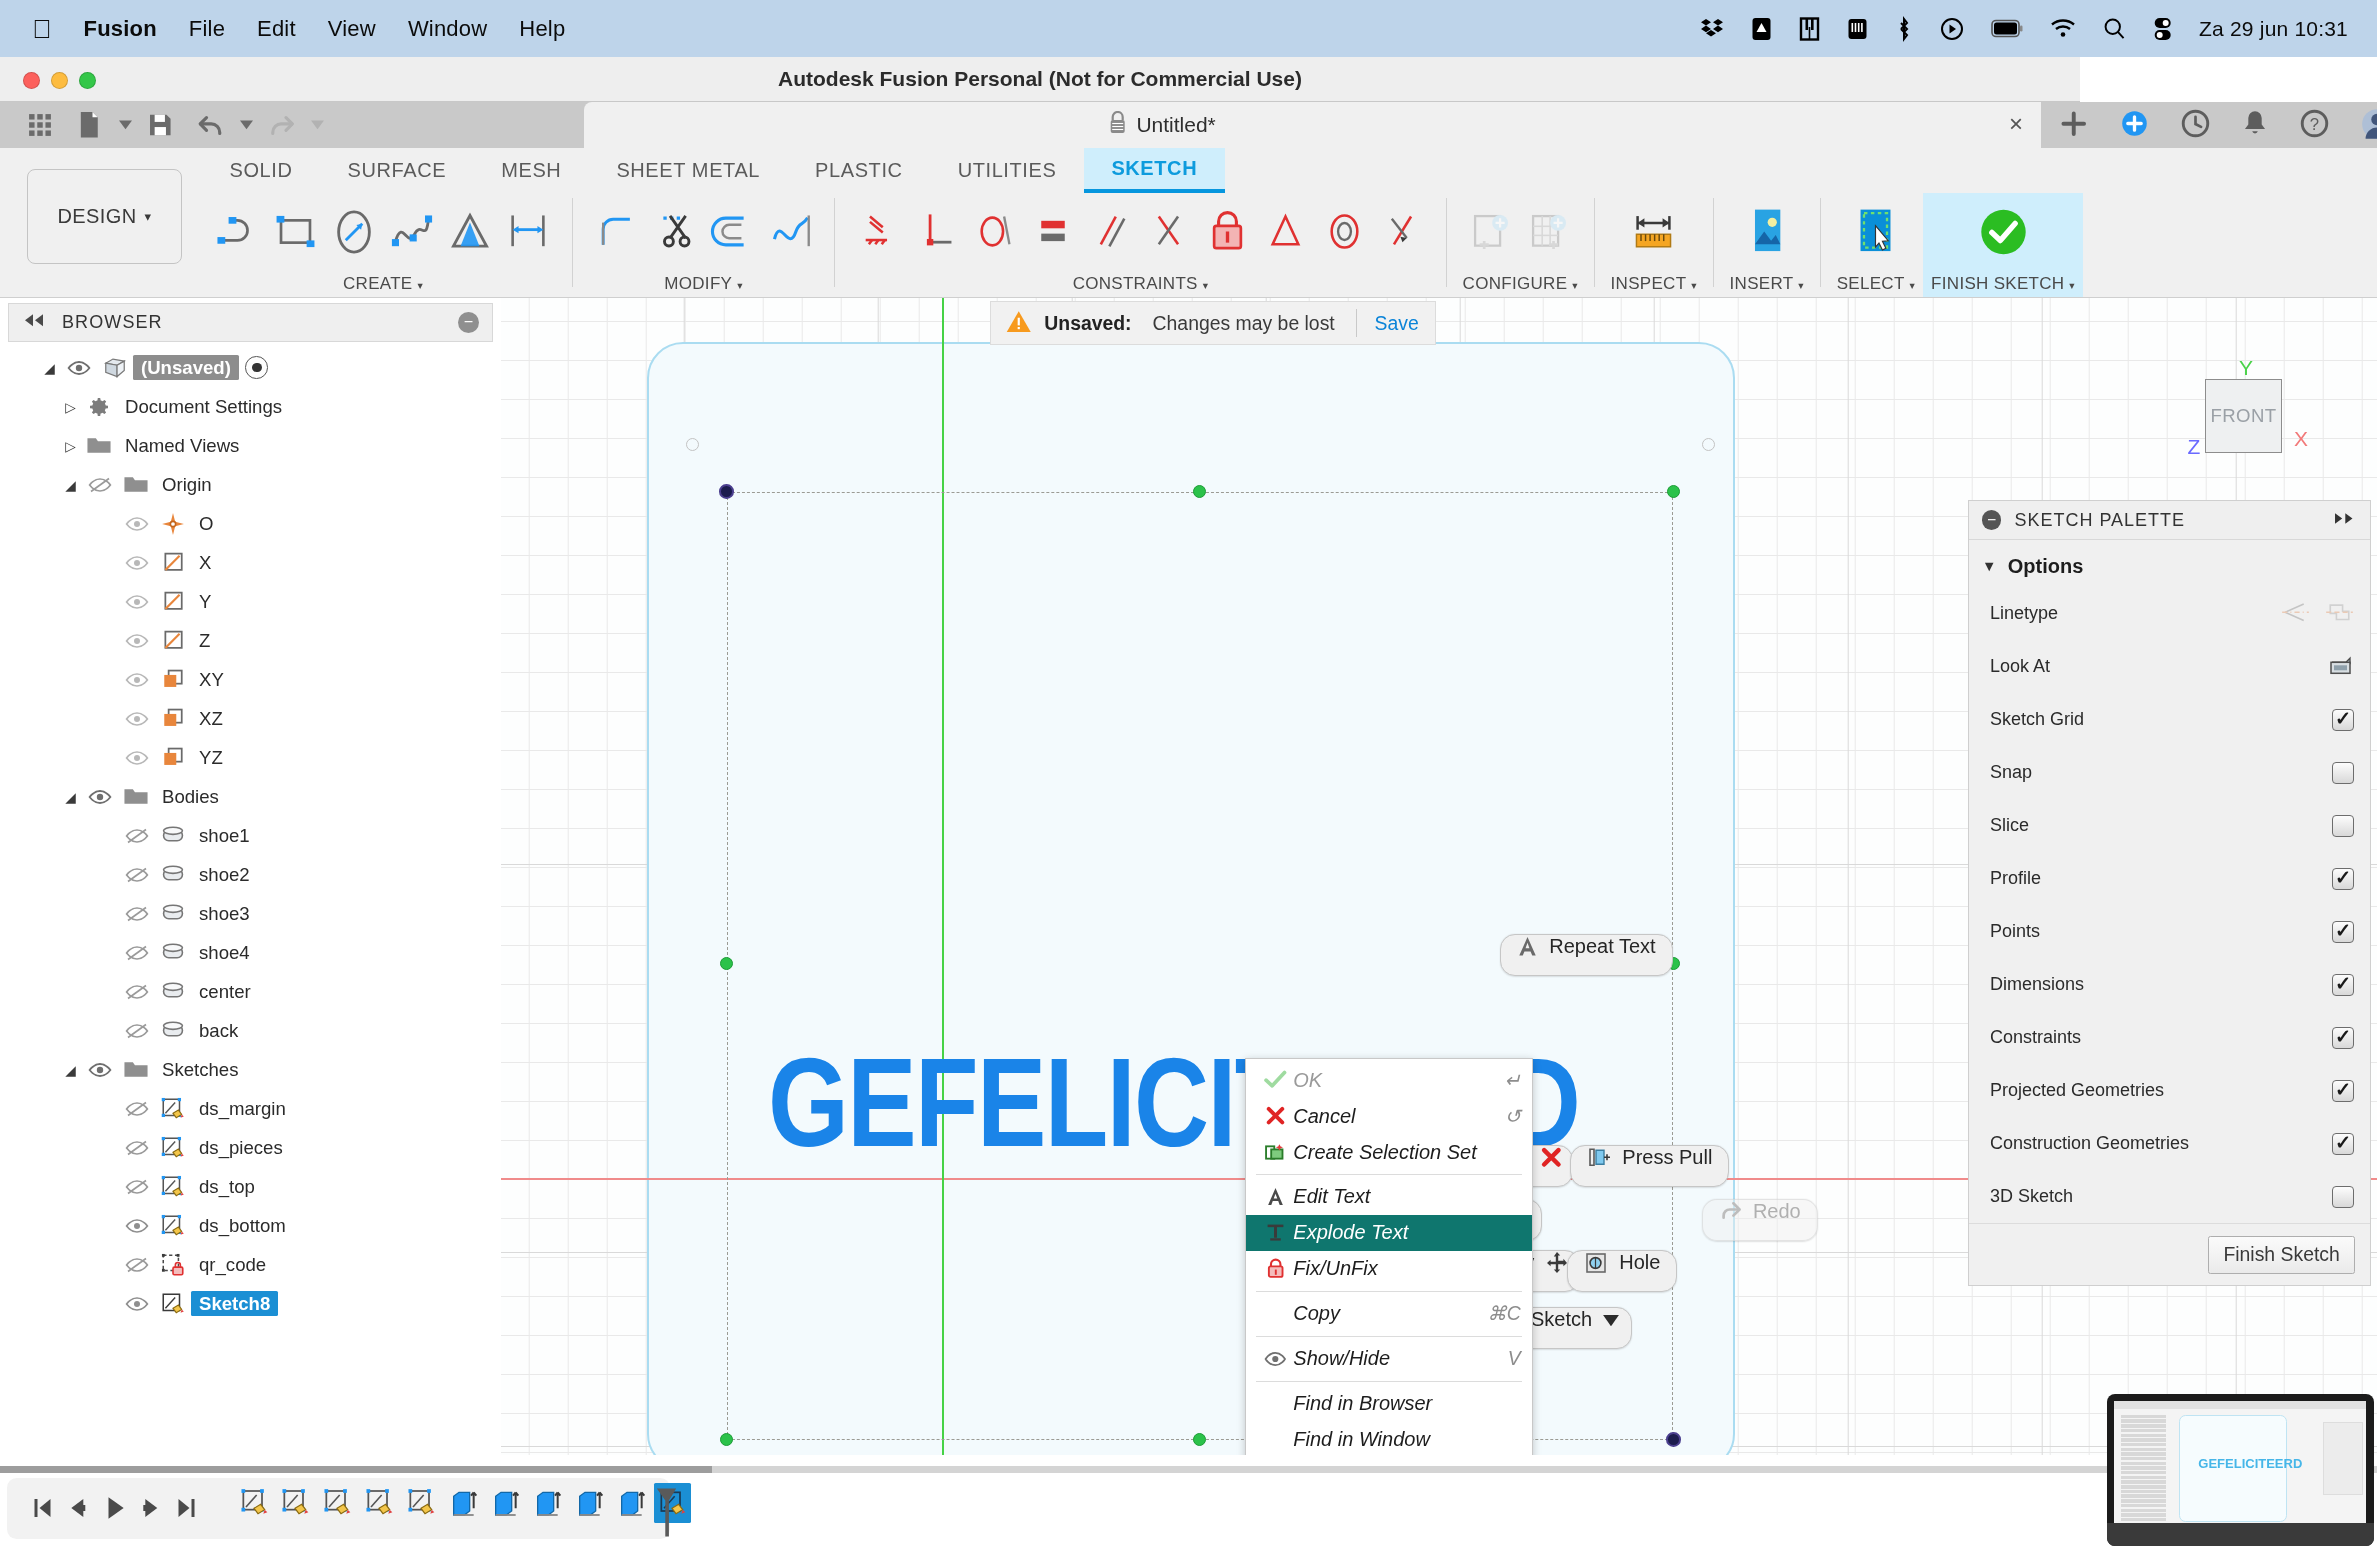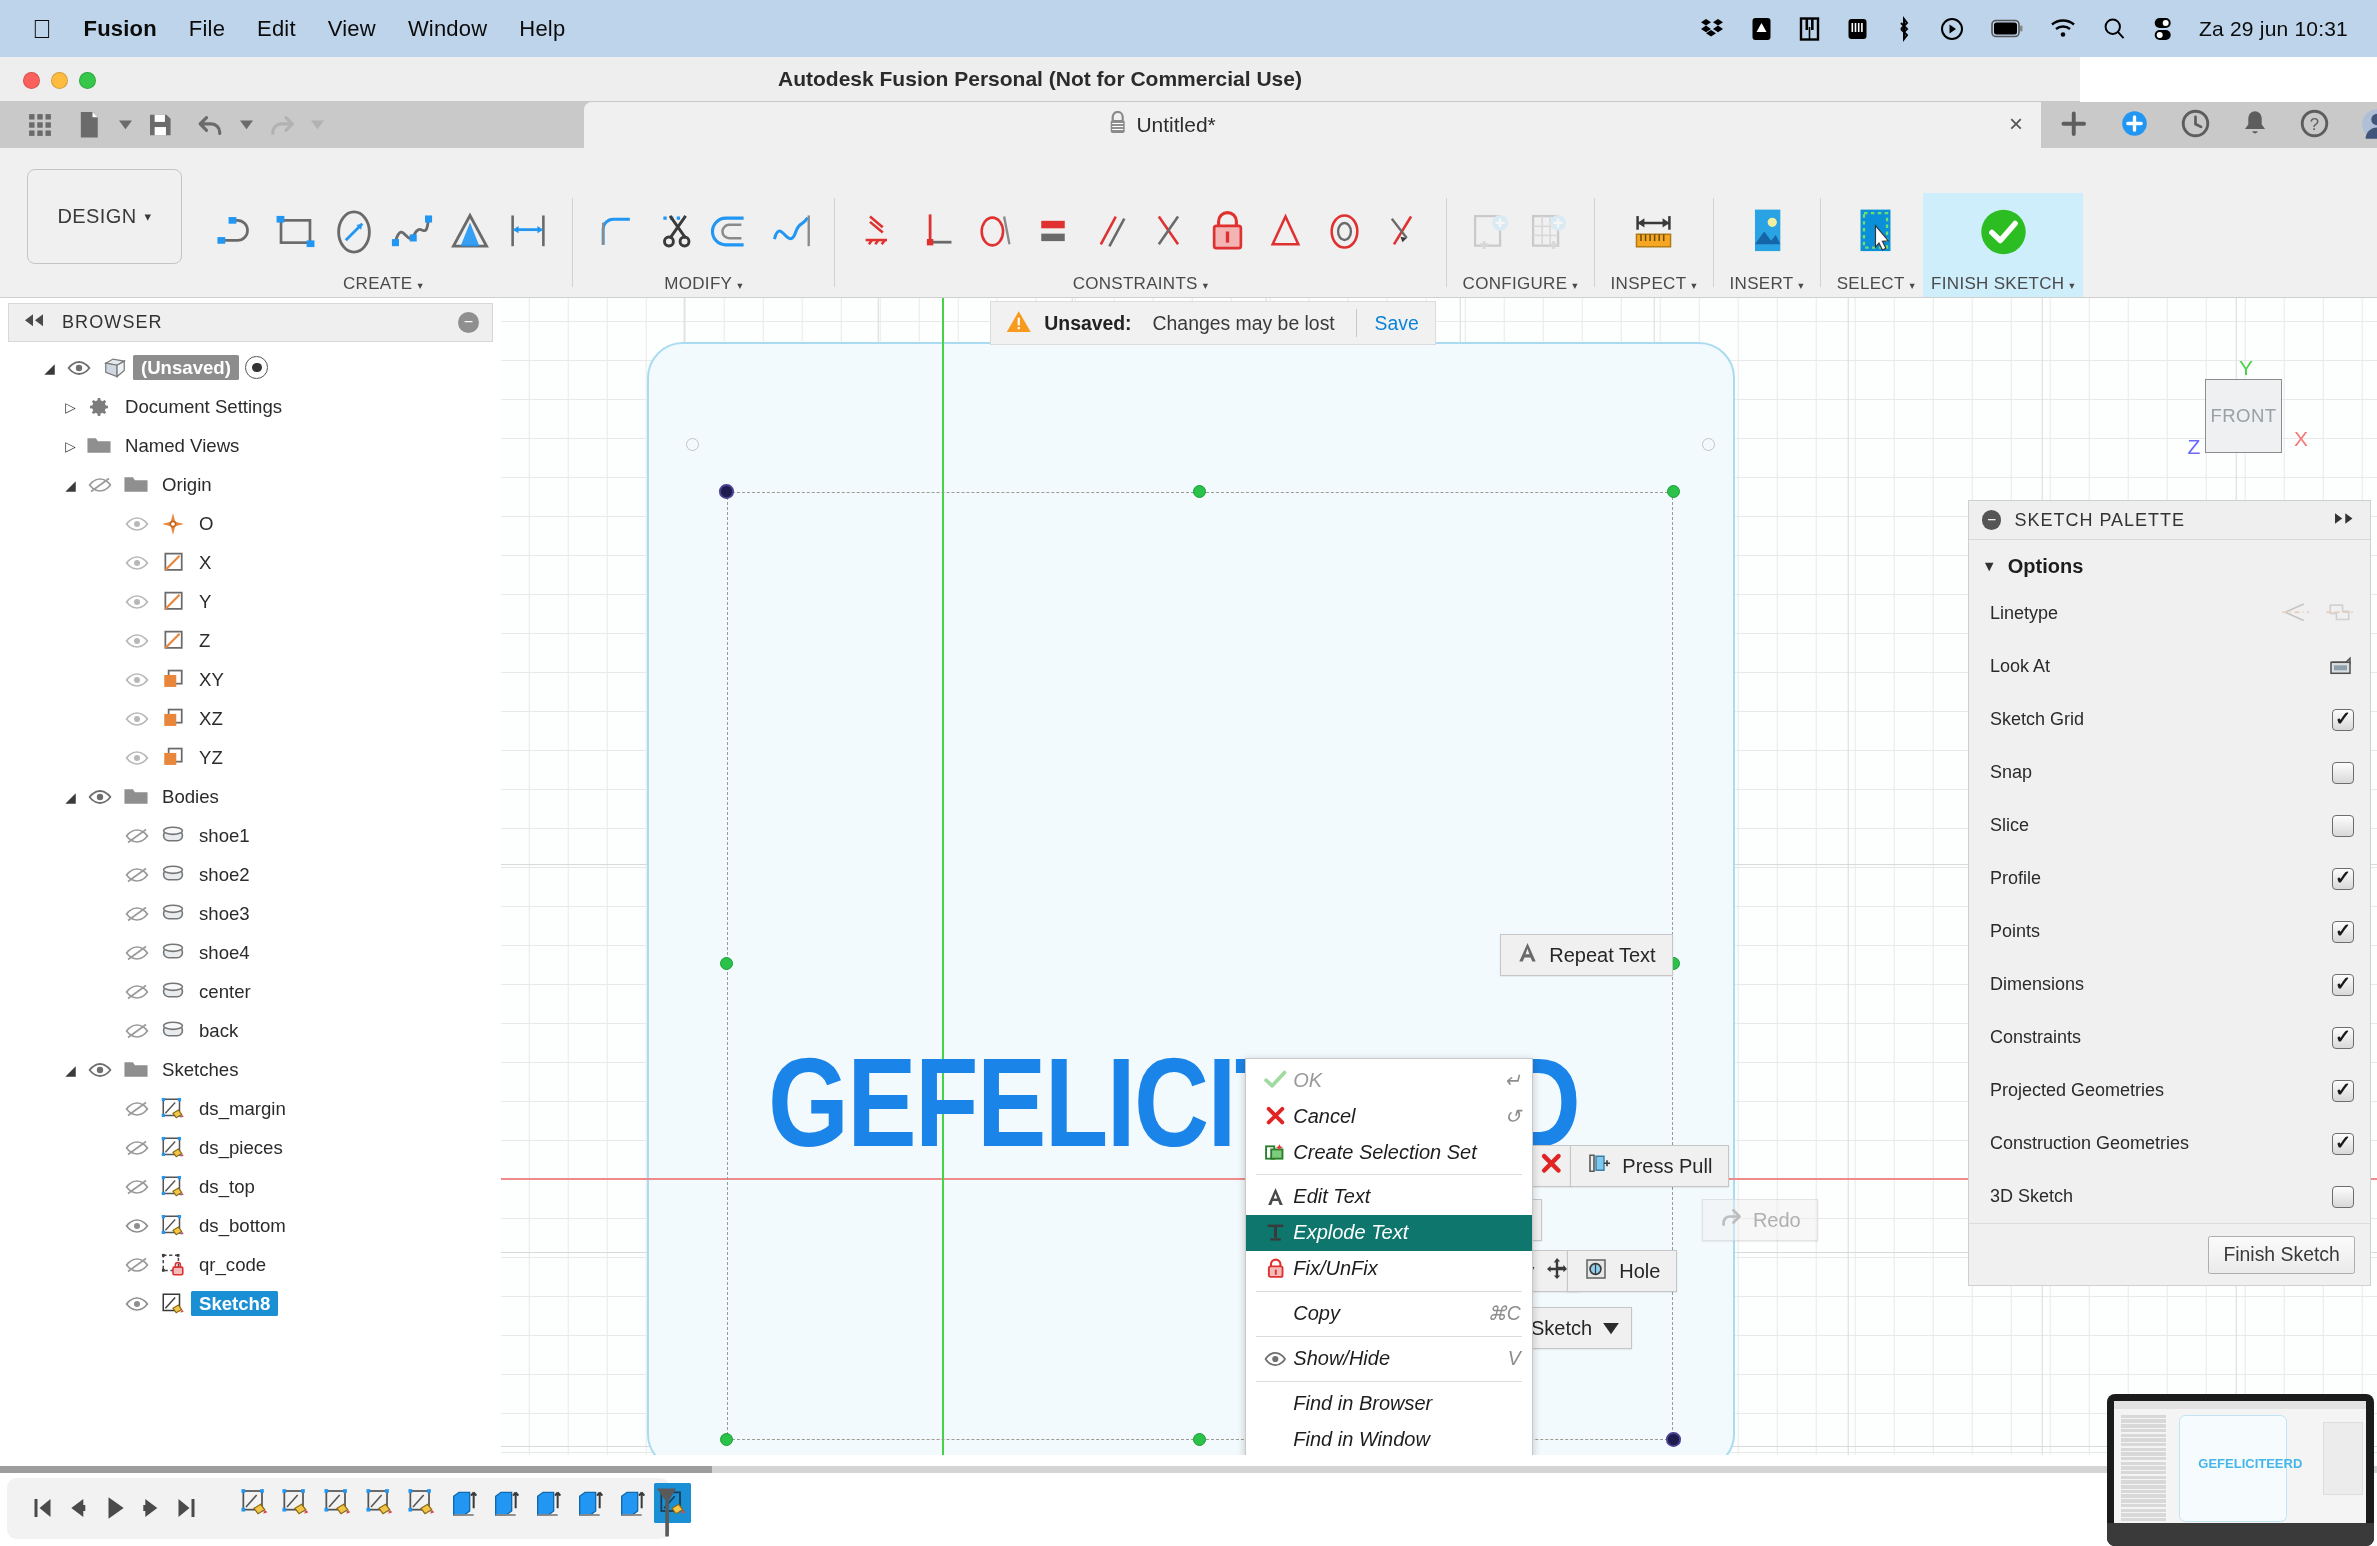--- a/index.html
+++ b/index.html
@@ -139,22 +139,22 @@
   
   .viewcube { position:absolute; left:1664px; top:58px; width:162px; height:129px; }
   .vc-face { position:absolute; left:40px; top:22.6px; width:77px; height:74px; background:#eef0f1;
              border:1.6px solid #8d8d8d; display:flex; align-items:center; justify-content:center;
              font-size:18.6px; color:#9aa0a6; letter-spacing:0.4px; }
   .vc-y { position:absolute; left:74px; top:0px; color:#4ad24a; font-size:21px; }
   .vc-x { position:absolute; left:129px; top:71px; color:#f27a7a; font-size:21px; }
   .vc-z { position:absolute; left:22.6px; top:79px; color:#6a6aff; font-size:21px; }
 
   
-  .mm { position:absolute; background:#f0f0f0; border:0.8px solid #c6c6c6; border-radius:0;
-        display:flex; align-items:center; gap:11.3px; padding:0 16px; height:42px;
+  .mm { position:absolute; background:#f0f0f0; border:0.8px solid #c6c6c6; border-radius:15px;
+        display:flex; align-items:flex-start; gap:11.3px; padding:0 16px; height:42px;
         font-size:20px; color:#262626; box-shadow:0 0.8px 1.6px rgba(0,0,0,.12); }
   .mm.dis { color:#b0b0b0; background:rgba(240,240,240,.45); border-color:rgba(198,198,198,.4); }
 
   
   .ctxmenu { position:absolute; left:1245px; top:1058px; width:288px; background:#ffffff;
              border:0.8px solid #c8c8c8; box-shadow:0 2.4px 8px rgba(0,0,0,.22); padding:3.2px 0;font-style:italic; }
   .ctxitem { display:flex; align-items:center; height:36px; font-size:20px; color:#1d1d1d; padding:0 11.3px; }
   .ctxitem .ci { width:36px; display:flex; align-items:center; justify-content:center; flex:0 0 auto; }
   .ctxitem .ctext { flex:1 1 auto; }
   .ctxitem .acc { color:#8d8d8d; font-size:19.4px; }
@@ -428,20 +428,29 @@
       </span>
     </div>
   </div>
 
   <div class="ribbon">
     <div class="designbtn">
       <span>DESIGN</span>
       <span class="car">▾</span>
     </div>
 
+    <div class="wstabs">
+      <div class="wstab">SOLID</div>
+      <div class="wstab">SURFACE</div>
+      <div class="wstab">MESH</div>
+      <div class="wstab">SHEET METAL</div>
+      <div class="wstab">PLASTIC</div>
+      <div class="wstab">UTILITIES</div>
+      <div class="wstab active">SKETCH</div>
+    </div>
 
     <div class="panels">
 
       <div class="panel">
         <div class="icons">
           <span class="tool">
             <svg width="49" height="49" viewBox="0 0 44 44">
                 <path d="M10 30h12a9 9 0 0 0 0-18h-6" fill="none" stroke="#6a6a6a" stroke-width="2.4"></path>
                 <rect x="4" y="27" width="7" height="6" fill="#2196f3"></rect>
                 <rect x="14" y="9" width="7" height="6" fill="#2196f3"></rect>

